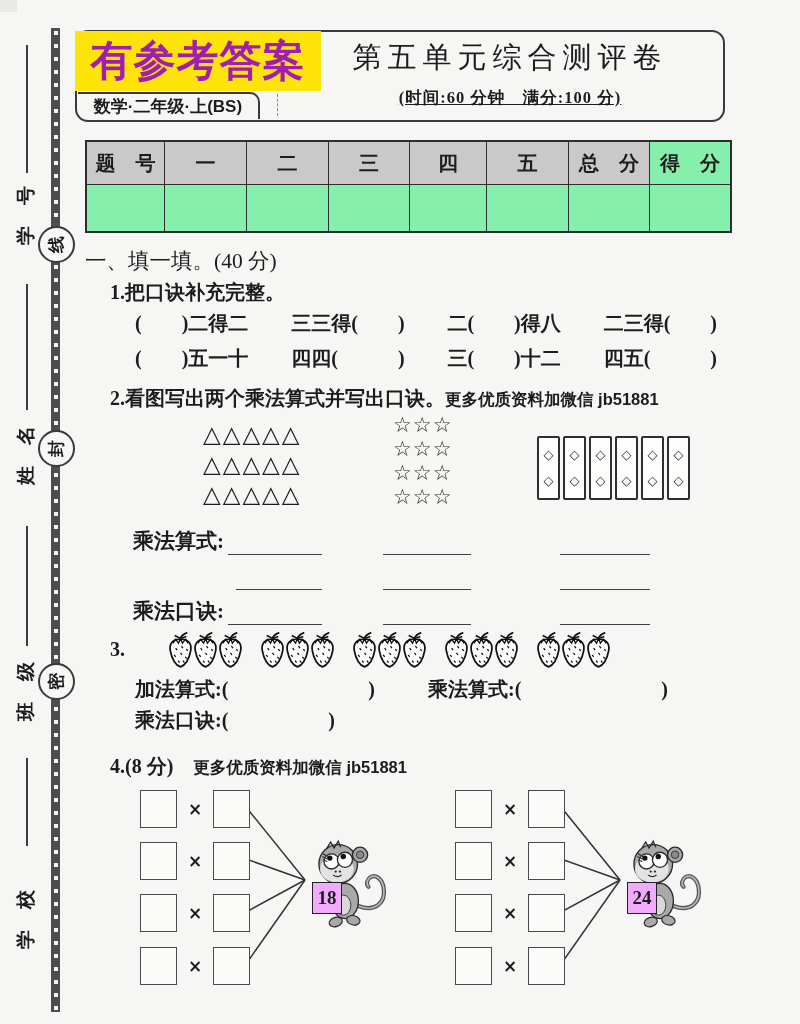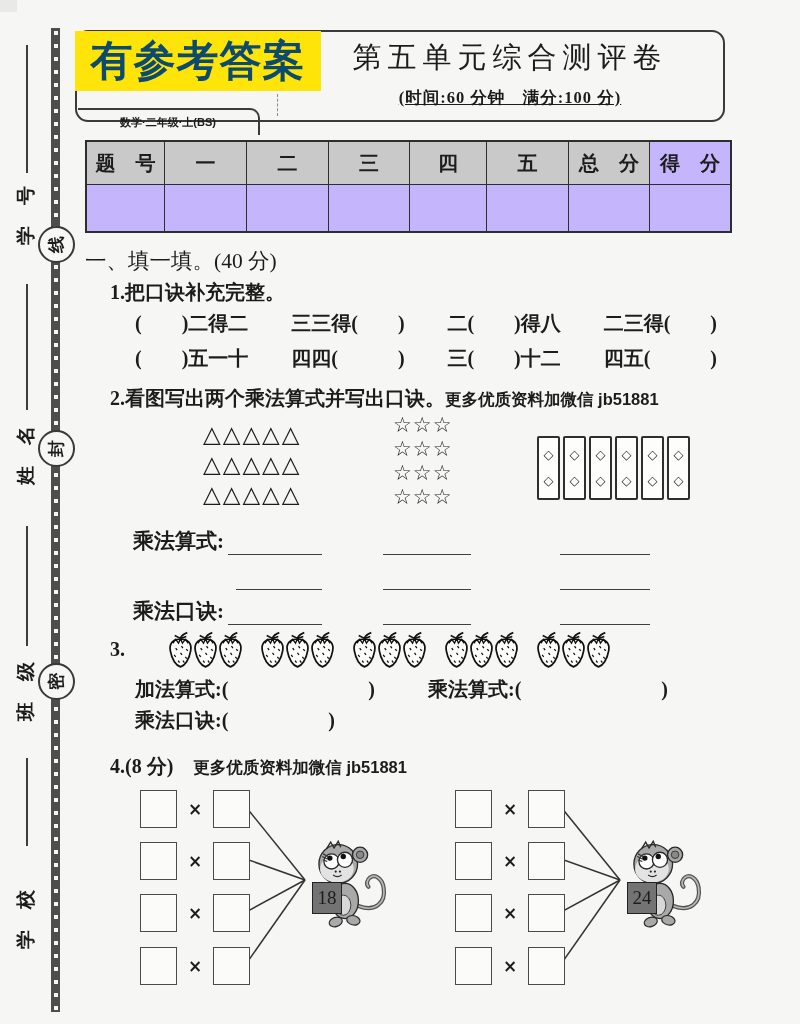--- a/index.html
+++ b/index.html
@@ -25,27 +25,27 @@
         border:2.5px solid #3a3a3a;border-radius:13px;}
   .answer-banner{position:absolute;left:75px;top:31px;width:246px;height:60px;z-index:3;
         display:flex;align-items:center;justify-content:center;
         font-weight:bold;font-size:42px;letter-spacing:1px;}
   .paper-title{position:absolute;left:300px;top:38px;width:420px;text-align:center;
         font-size:29px;font-weight:400;letter-spacing:6px;}
   .paper-subtitle{position:absolute;left:300px;top:87px;width:420px;text-align:center;
         font-size:16.5px;font-weight:600;letter-spacing:1px;text-decoration:underline;}
   .edition-box{position:absolute;left:78px;top:92px;width:180px;height:25px;
         border-top:2px solid #3a3a3a;border-right:2px solid #3a3a3a;border-top-right-radius:10px;
-        display:flex;align-items:center;justify-content:center;font-size:11px;font-weight:700;margin-top:16px;}
+        display:flex;align-items:center;justify-content:center;font-size:17px;font-weight:700;}
   .fold-mark{position:absolute;left:277px;top:94px;height:22px;width:0;border-left:1.5px dashed #8a8a8a;}
 
   
   .score-table{position:absolute;left:85px;top:140px;display:grid;
         grid-template-columns:78px 82px 82px 81px 77px 82px 81px 80px;
-        grid-template-rows:43px 46px;border:2.5px solid #2e2e2e;background:#c4b5fd;}
+        grid-template-rows:43px 46px;border:2.5px solid #2e2e2e;background:#86efac;}
   .st-cell{border-right:1.6px solid #2e2e2e;border-bottom:1.6px solid #2e2e2e;
         display:flex;align-items:center;justify-content:center;font-size:20px;font-weight:700;}
   .st-cell:nth-child(8n){border-right:none;}
   .st-cell:nth-child(n+9){border-bottom:none;}
 
   
   .sec-heading{position:absolute;left:85px;top:246px;font-size:21.5px;font-weight:400;}
   .q1-text{position:absolute;left:110px;top:279px;font-size:20px;font-weight:600;}
   .q1-row{position:absolute;left:135px;width:582px;display:flex;justify-content:space-between;
         font-size:20px;font-weight:600;white-space:nowrap;}
@@ -72,23 +72,23 @@
   .q3-line{position:absolute;font-size:20px;font-weight:600;white-space:nowrap;}
 
   .q4-text{position:absolute;left:110px;top:753px;font-size:20px;font-weight:600;white-space:nowrap;}
   .q4-group{position:absolute;top:790px;width:265px;height:205px;}
   #q4L{left:140px;} #q4R{left:455px;}
   .q4-row{position:absolute;left:0;display:flex;align-items:center;}
   .q4-box{width:35px;height:36px;border:1.6px solid #4a4a4a;background:#fbfbfa;}
   .q4-times{margin:0 11px;font-size:17px;font-weight:600;font-family:"DejaVu Sans",sans-serif;}
   .fan-lines{position:absolute;left:106px;top:0;}
   .monkey{position:absolute;left:168px;top:48px;width:84px;height:94px;}
-  .target-sign{position:absolute;left:172px;top:92px;width:28px;height:30px;background:#737373;
+  .target-sign{position:absolute;left:172px;top:92px;width:28px;height:30px;background:#f0abfc;
         border:1.6px solid #222;display:flex;align-items:center;justify-content:center;
-        font-size:19px;font-weight:400;z-index:2;}
+        font-size:19px;font-weight:700;z-index:2;}
 </style>
 </head>
 <body>
 
 <div class="page">
 
   <div class="scan-artifact"></div>
   <div class="binding-line"></div>
 
   <div class="side-line" style="top:45px;height:128px;"></div>
@@ -104,21 +104,21 @@
       <span>线</span>
     </div>
   <div class="seal-circle" style="top:430px;">
       <span>封</span>
     </div>
   <div class="seal-circle" style="top:663px;">
       <span>密</span>
     </div>
 
   <div class="title-box"></div>
-  <div class="answer-banner sans" style="background: rgb(255, 228, 9); color: #0c4a6e;">有参考答案</div>
+  <div class="answer-banner sans" style="background: rgb(255, 228, 9); color: #a21caf;">有参考答案</div>
   <div class="paper-title">第五单元综合测评卷</div>
   <div class="paper-subtitle">(时间:60 分钟　满分:100 分)</div>
   <div class="edition-box sans">数学·二年级·上(BS)</div>
   <div class="fold-mark"></div>
 
   <div class="score-table">
       <div class="st-cell" style="background: rgb(201, 201, 201);">题　号</div>
       <div class="st-cell" style="background: rgb(201, 201, 201);">一</div>
       <div class="st-cell" style="background: rgb(201, 201, 201);">二</div>
       <div class="st-cell" style="background: rgb(201, 201, 201);">三</div>

